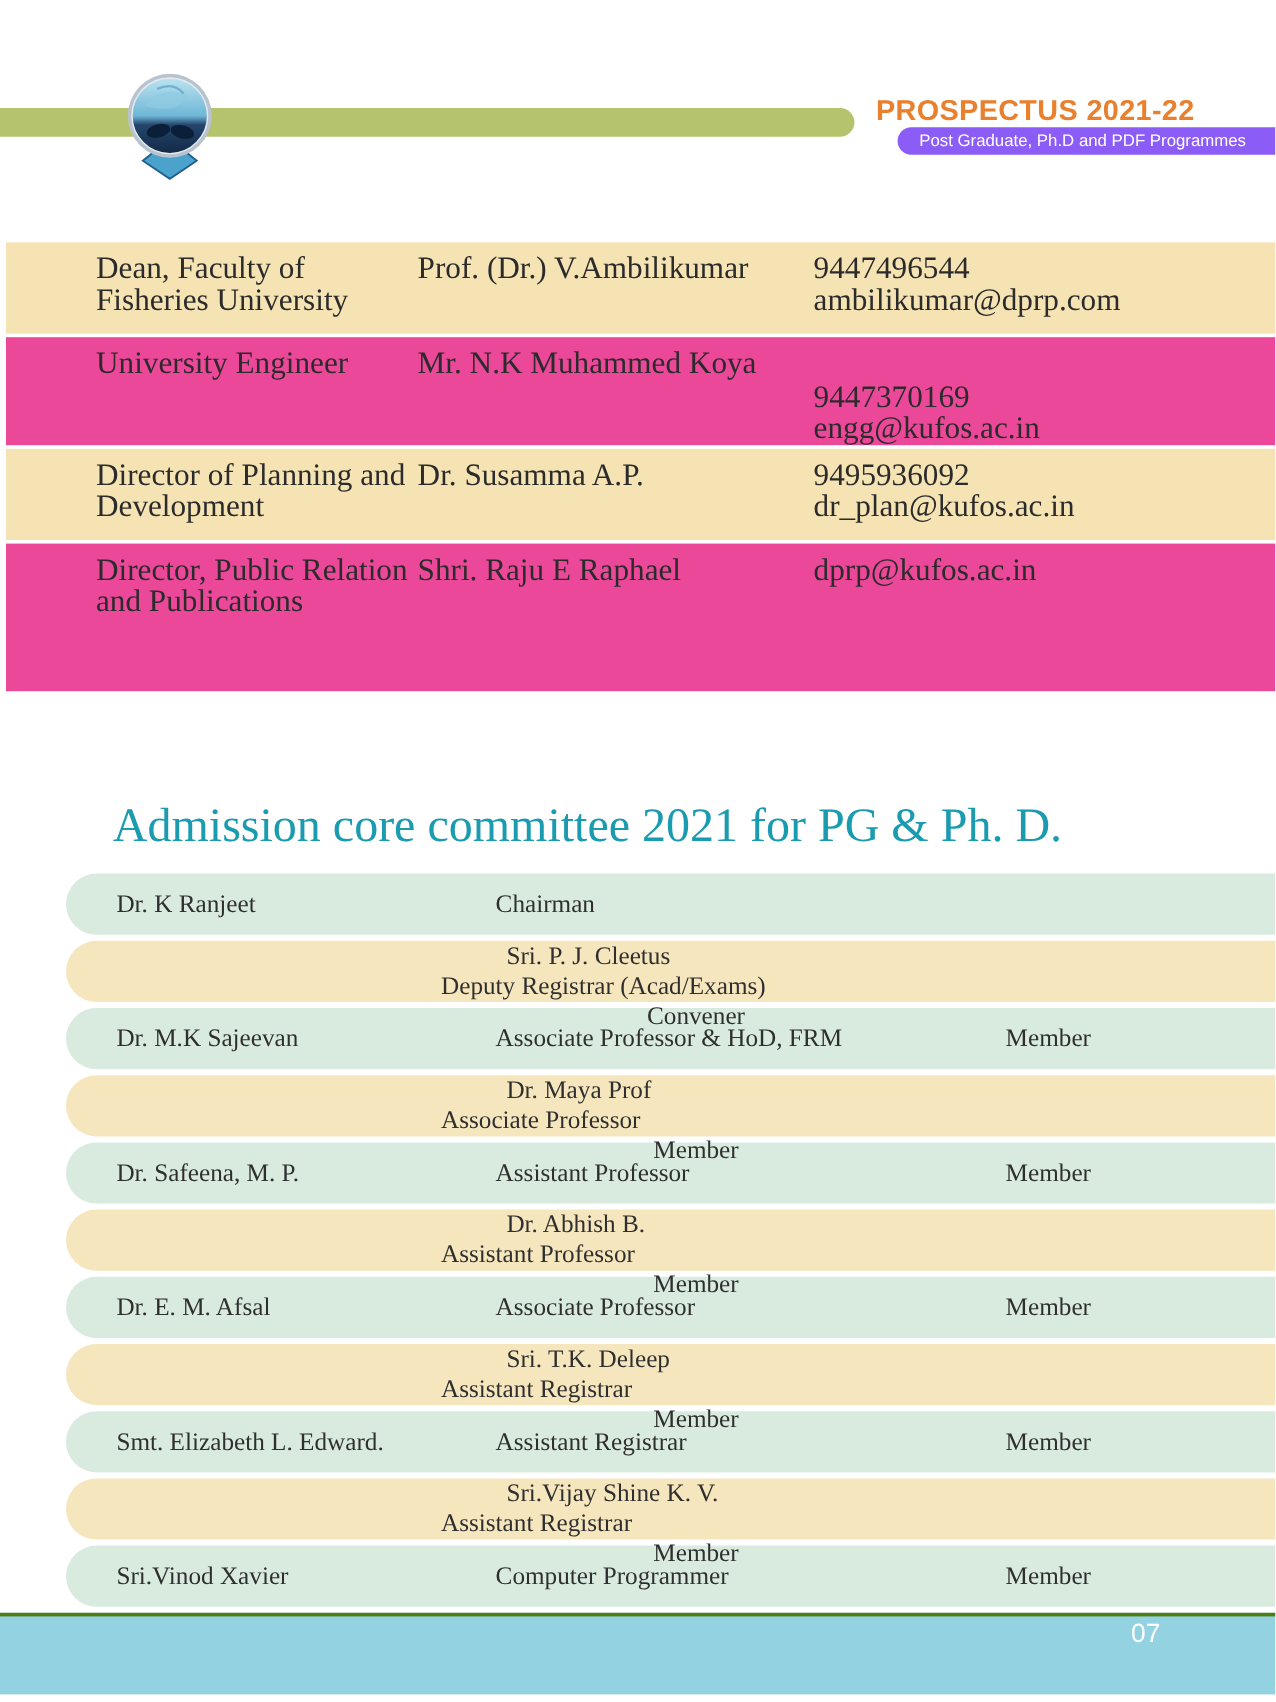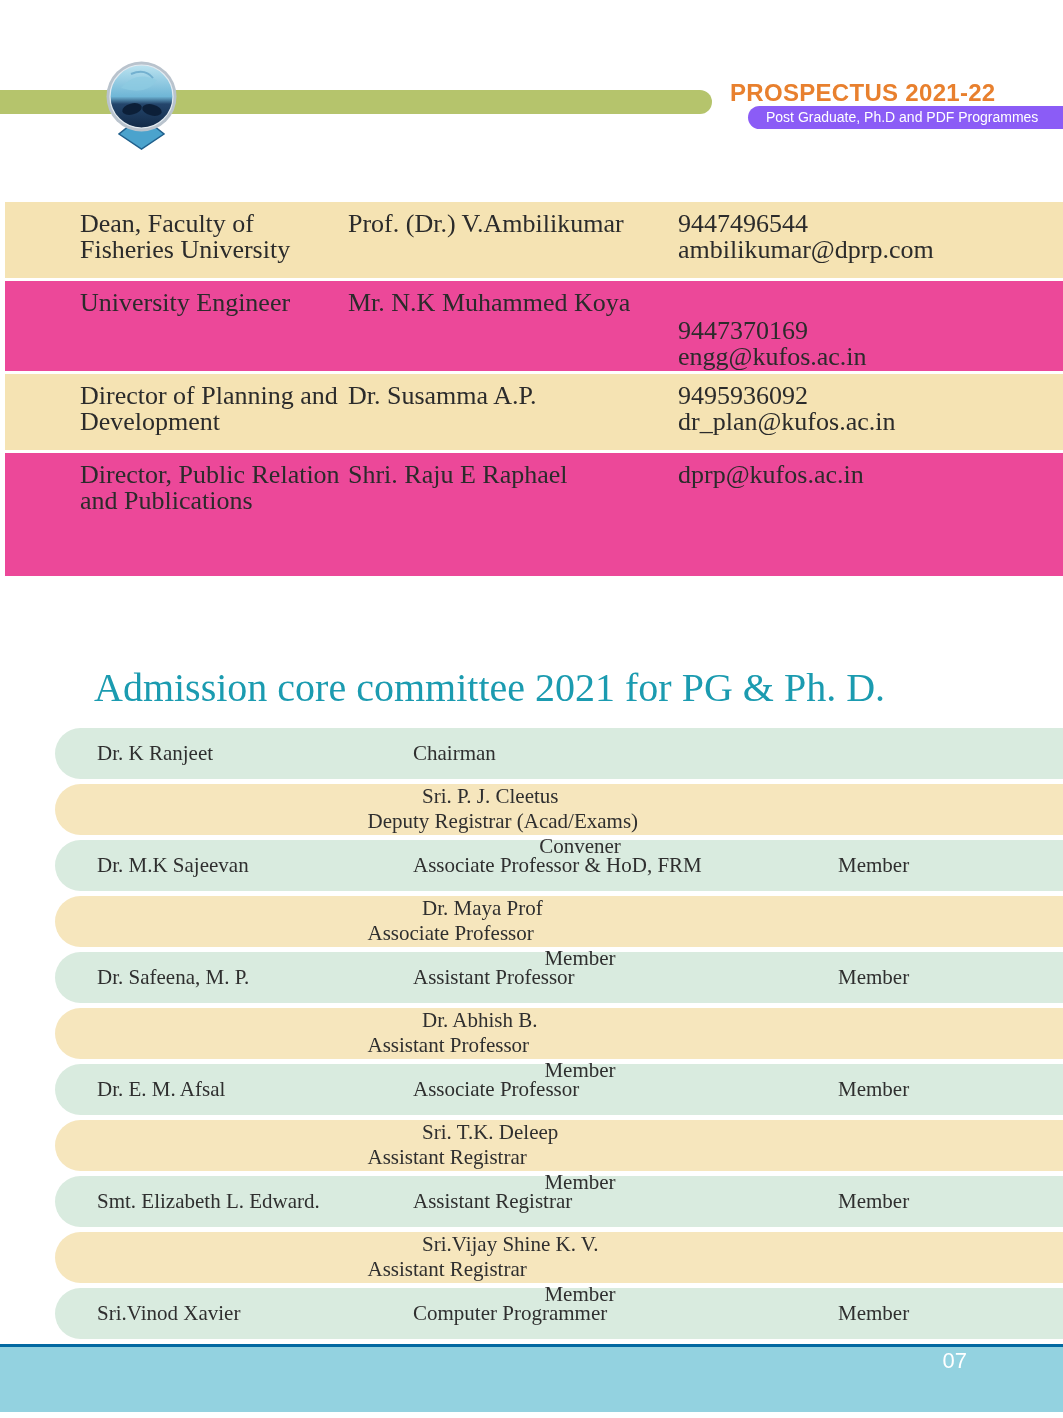--- a/index.html
+++ b/index.html
@@ -57,21 +57,21 @@
   }
   .member-row.c-mint{background:#d9ebdf;}
   .member-row.c-cream{background:#f6e6bd;flex-direction:column;}
   .m-name{width:316px;}
   .m-pos{width:425px;}
   .m-role{flex:1;}
 
   
   .footer{
     position:absolute;left:0;top:1344px;width:100%;height:68px;
-    background:#93d2e0;border-top:3px solid #0369a1;box-sizing:border-box;
+    background:#93d2e0;border-top:3px solid #4d7c0f;box-sizing:border-box;
   }
   .page-number{
     position:absolute;right:96px;top:1px;
     font-family:"Liberation Sans", sans-serif;font-size:22px;color:#ffffff;
   }
 </style>
 </head>
 <body>
 
 <div class="page">

